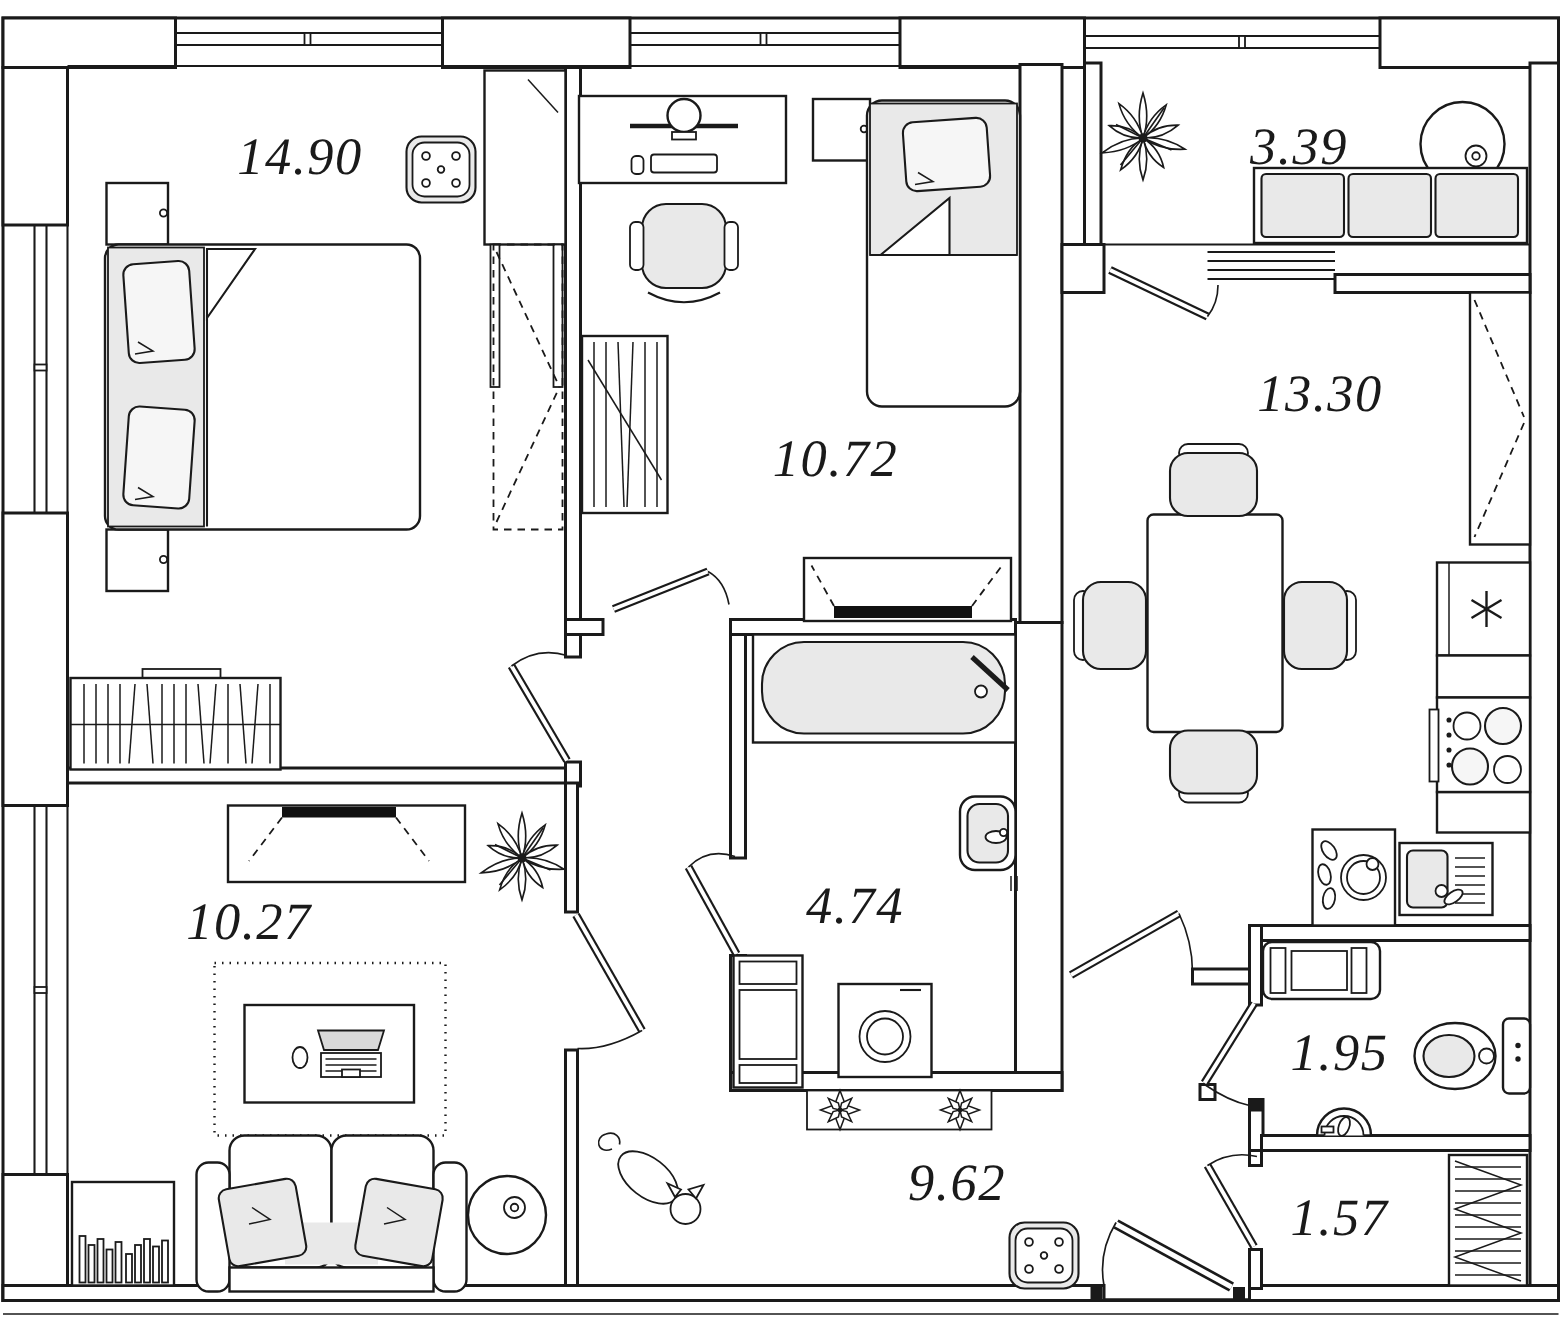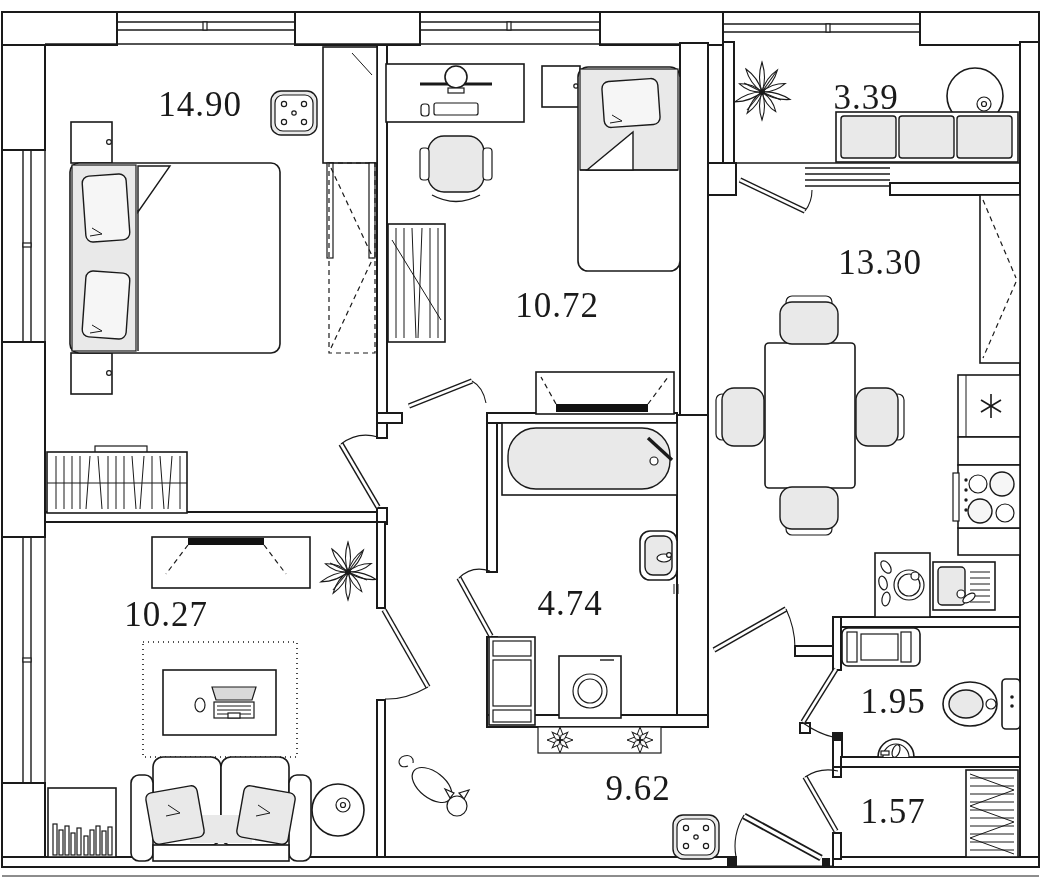--- a/index.html
+++ b/index.html
@@ -1,16 +1,16 @@
 <!DOCTYPE html>
 <html><head>
 <meta charset="utf-8">
 <style>
   html,body{margin:0;padding:0;background:#ffffff;}
-  .canvas{width:1041px;height:880px;background:#ffffff;position:relative;overflow:hidden;}
+  .canvas{width:1041px;height:880px;background:#ffffff;position:relative;overflow:hidden;font-style:italic;}
   svg{display:block;}
   .wall{fill:#ffffff;stroke:#1a1a1a;stroke-width:2;}
   .jamb{fill:#1a1a1a;stroke:none;}
   .ln{stroke:#1a1a1a;stroke-width:1.4;fill:none;}
   .ln2{stroke:#1a1a1a;stroke-width:2;fill:none;}
   .thin{stroke:#1a1a1a;stroke-width:1;fill:none;}
   .furn{fill:#ffffff;stroke:#1a1a1a;stroke-width:1.6;}
   .furnThin{fill:#ffffff;stroke:#1a1a1a;stroke-width:1.2;}
   .gray{fill:#e9e9e9;stroke:#1a1a1a;stroke-width:1.4;}
   .grayNS{fill:#e9e9e9;stroke:none;}

